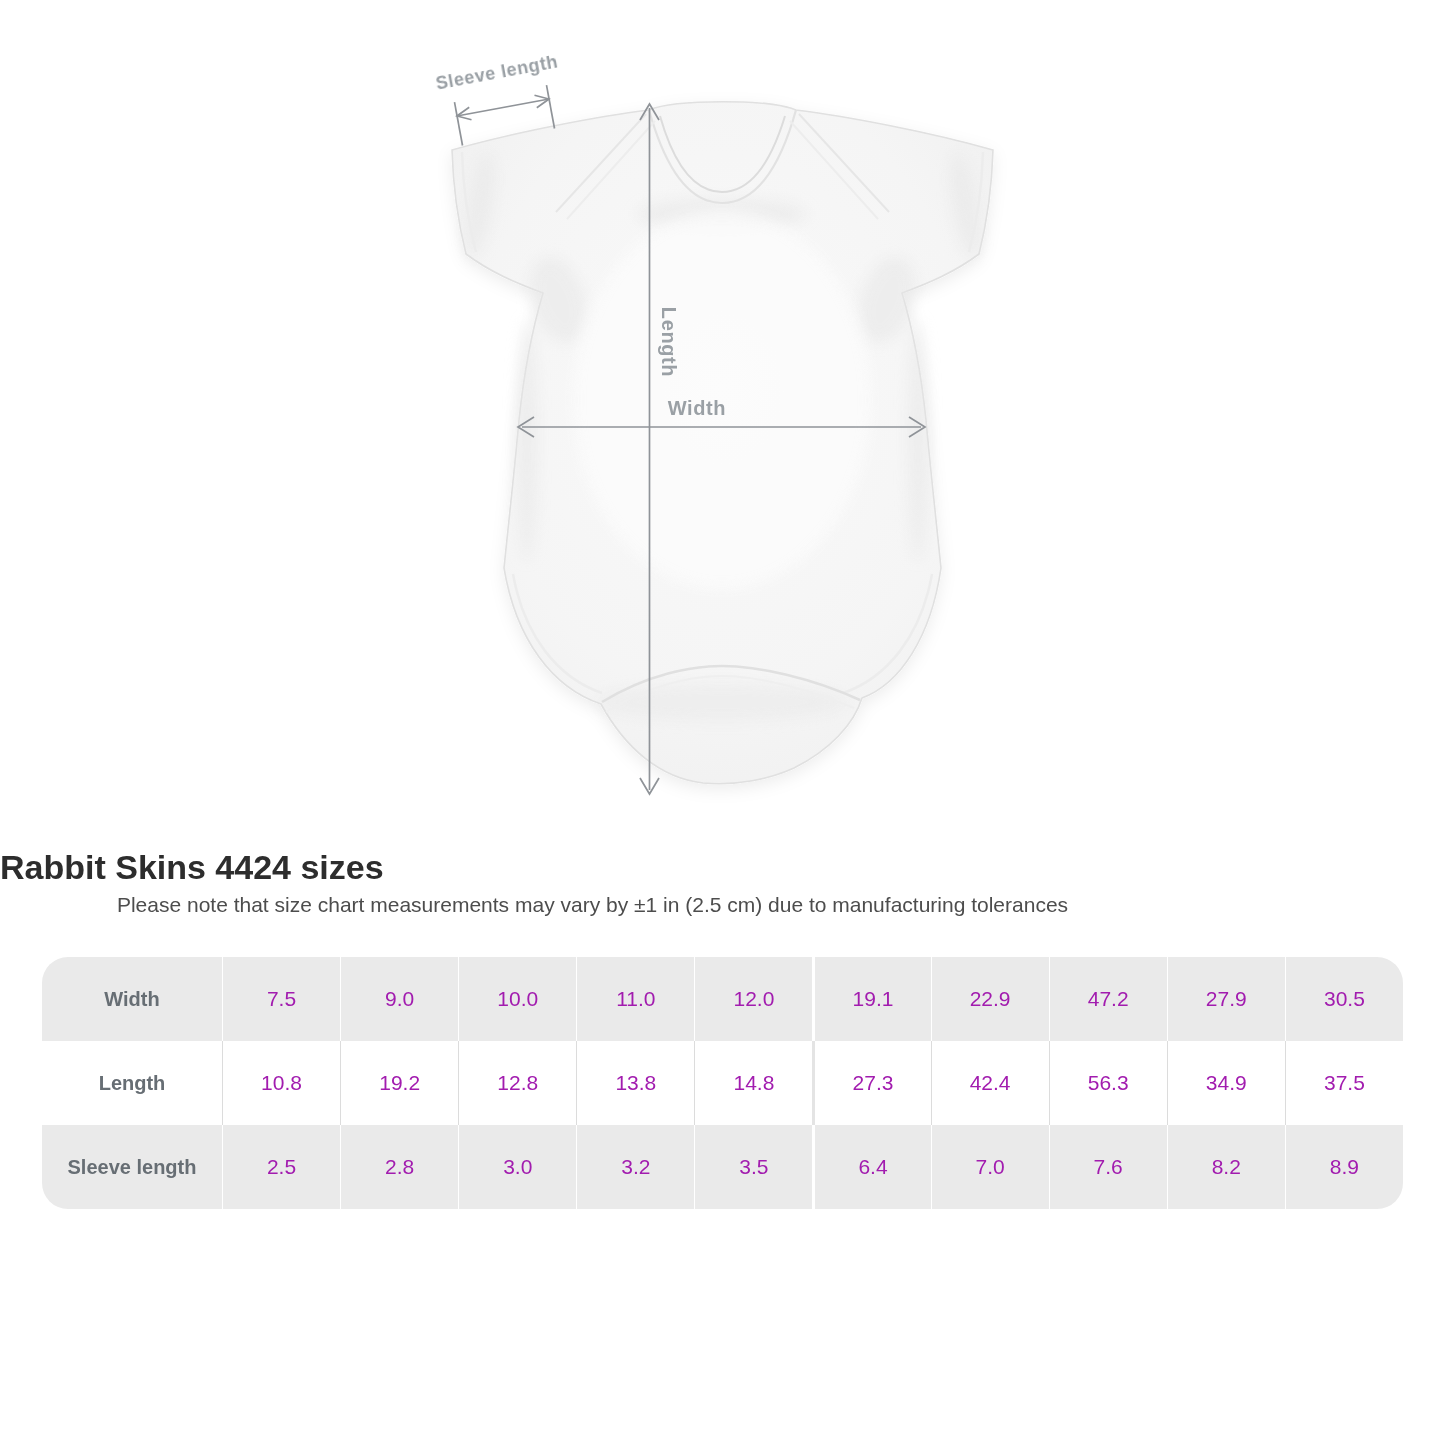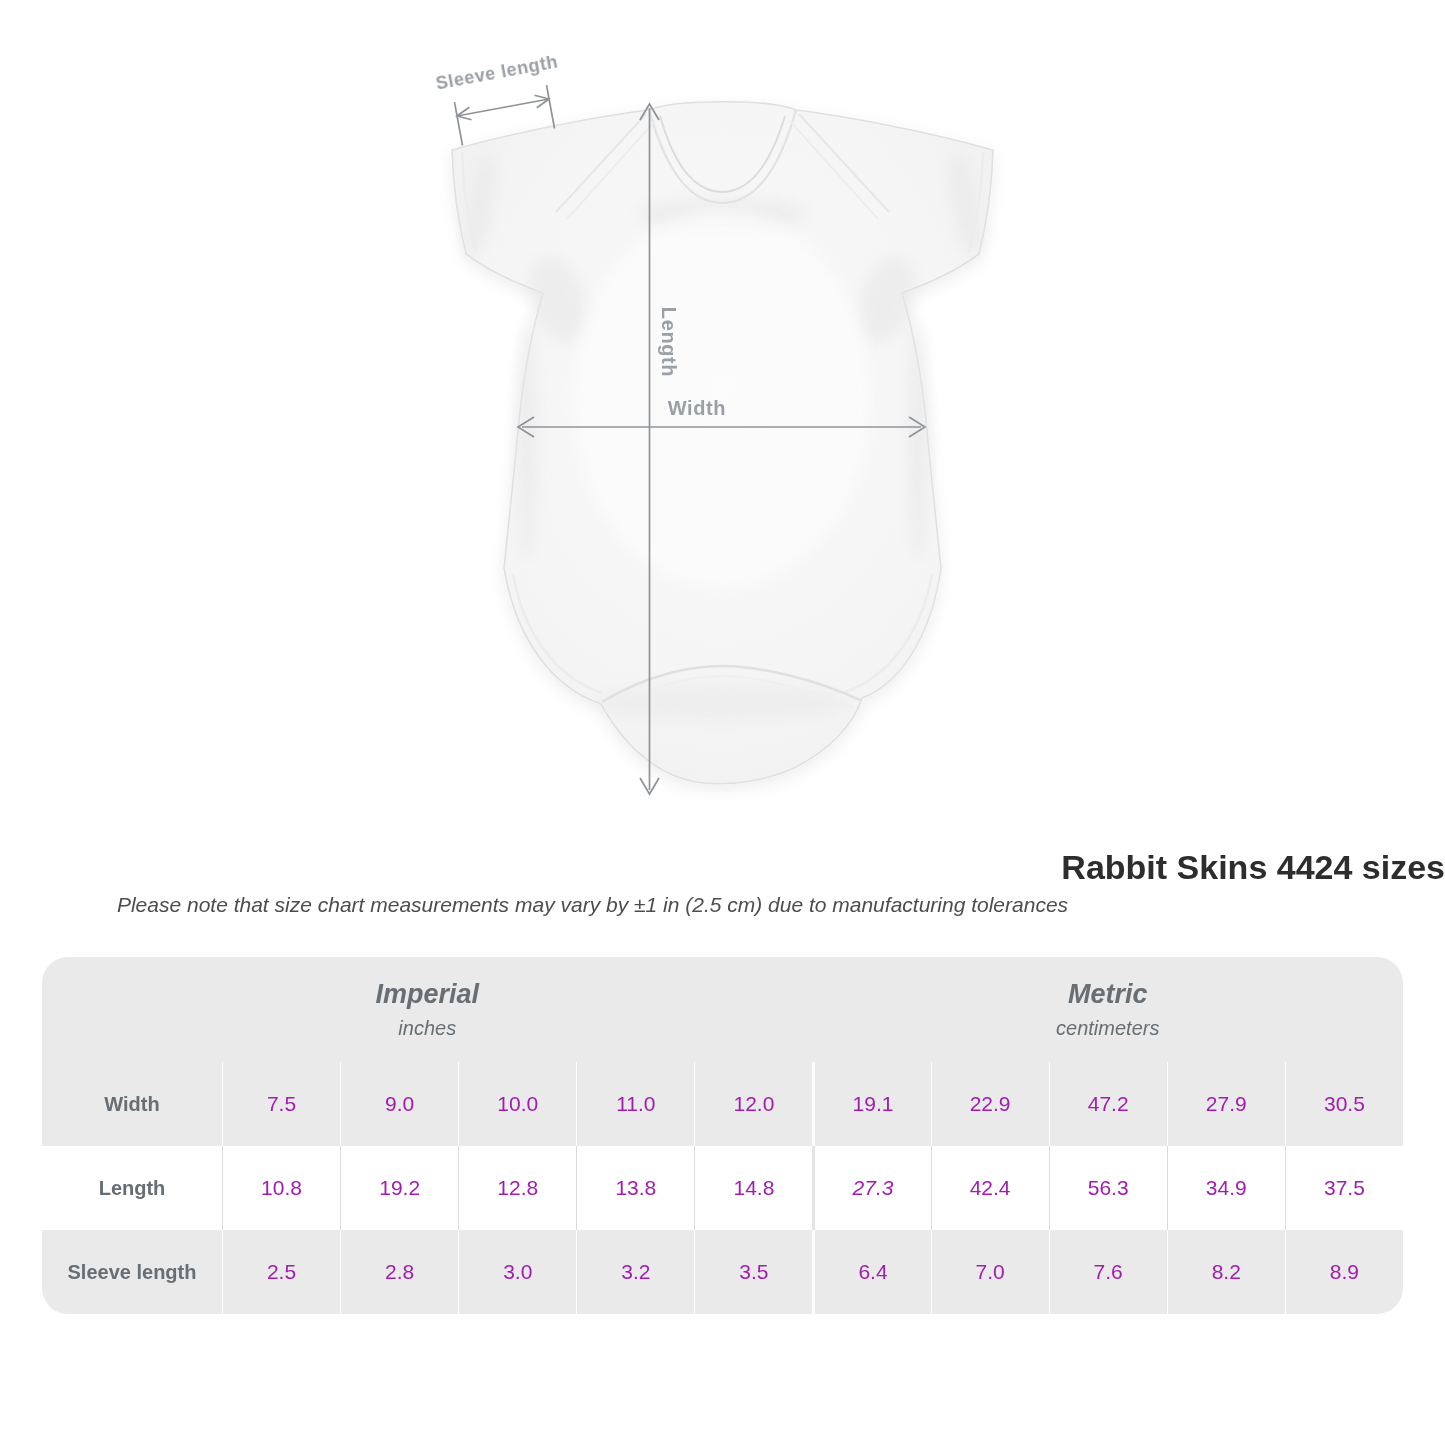--- a/index.html
+++ b/index.html
@@ -25,25 +25,25 @@
   .annot-sleeve { left: 497px; top: 73px; font-size: 18px;
     transform: translate(-50%,-50%) rotate(-10.5deg); }
   .annot-length { left: 668px; top: 342px; font-size: 20px;
     transform: translate(-50%,-50%) rotate(90deg); }
   .annot-width  { left: 697px; top: 408px; font-size: 20px;
     transform: translate(-50%,-50%); }
 
   
   .title {
     position: absolute; left: 0; top: 848px; width: 1445px;
-    text-align: right; font-size: 34px; font-weight: bold; color: #2d2d2d;
+    text-align: left; font-size: 34px; font-weight: bold; color: #2d2d2d;
   }
   .note {
     position: absolute; left: 0; top: 893px; width: 1185px;
-    text-align: center; font-style: italic; font-size: 21px; color: #4d4d4d;
+    text-align: center; font-size: 21px; color: #4d4d4d;
   }
 
   
   .table-wrap {
     position: absolute; left: 42px; top: 957px; width: 1361px;
     border-radius: 26px; overflow: hidden;
   }
   table.size-chart {
     width: 100%; border-collapse: separate; border-spacing: 0;
     table-layout: fixed;
@@ -64,21 +64,21 @@
   tr.r-size th, th.row-label { font-size: 20px; font-weight: bold; color: #676e74; }
   td.val { font-size: 21px; font-weight: normal; color: #a21caf; }
   th.pre { white-space: pre-line; line-height: 1.2; }
 
   
   tr.r-size th + th, tr.r-length th + td, tr.r-length td + td { border-left: 1px solid #dcdcdc; }
   tr.r-width th + td, tr.r-width td + td,
   tr.r-sleeve th + td, tr.r-sleeve td + td { border-left: 1px solid #ffffff; }
   
   tr.r-size  th.sec-break { border-left: 3px solid #e4e4e4; }
-  tr.r-length td.sec-break { border-left: 3px solid #e4e4e4; font-style: italic; }
+  tr.r-length td.sec-break { border-left: 3px solid #e4e4e4; }
   tr.r-width td.sec-break, tr.r-sleeve td.sec-break { border-left: 3px solid #ffffff; }
 </style>
 </head>
 <body>
 
 <div class="page">
 
   <div class="diagram">
     <svg width="1445" height="840" viewBox="0 0 1445 840">
       <defs>
@@ -188,30 +188,20 @@
           <col>
           <col>
           <col>
           <col>
           <col>
           <col>
           <col>
           <col>
       </colgroup>
       <tbody>
-          <tr class="band">
-        <td colspan="6">
-          <div class="sec-title">Imperial</div>
-          <div class="sec-unit">inches</div>
-        </td>
-        <td colspan="5">
-          <div class="sec-title">Metric</div>
-          <div class="sec-unit">centimeters</div>
-        </td>
-      </tr>
       <tr class="r-width">
         <th class="row-label">Width</th>
         <td class="val">7.5</td>
         <td class="val">9.0</td>
         <td class="val">10.0</td>
         <td class="val">11.0</td>
         <td class="val">12.0</td>
         <td class="val sec-break">19.1</td>
         <td class="val">22.9</td>
         <td class="val">47.2</td>

